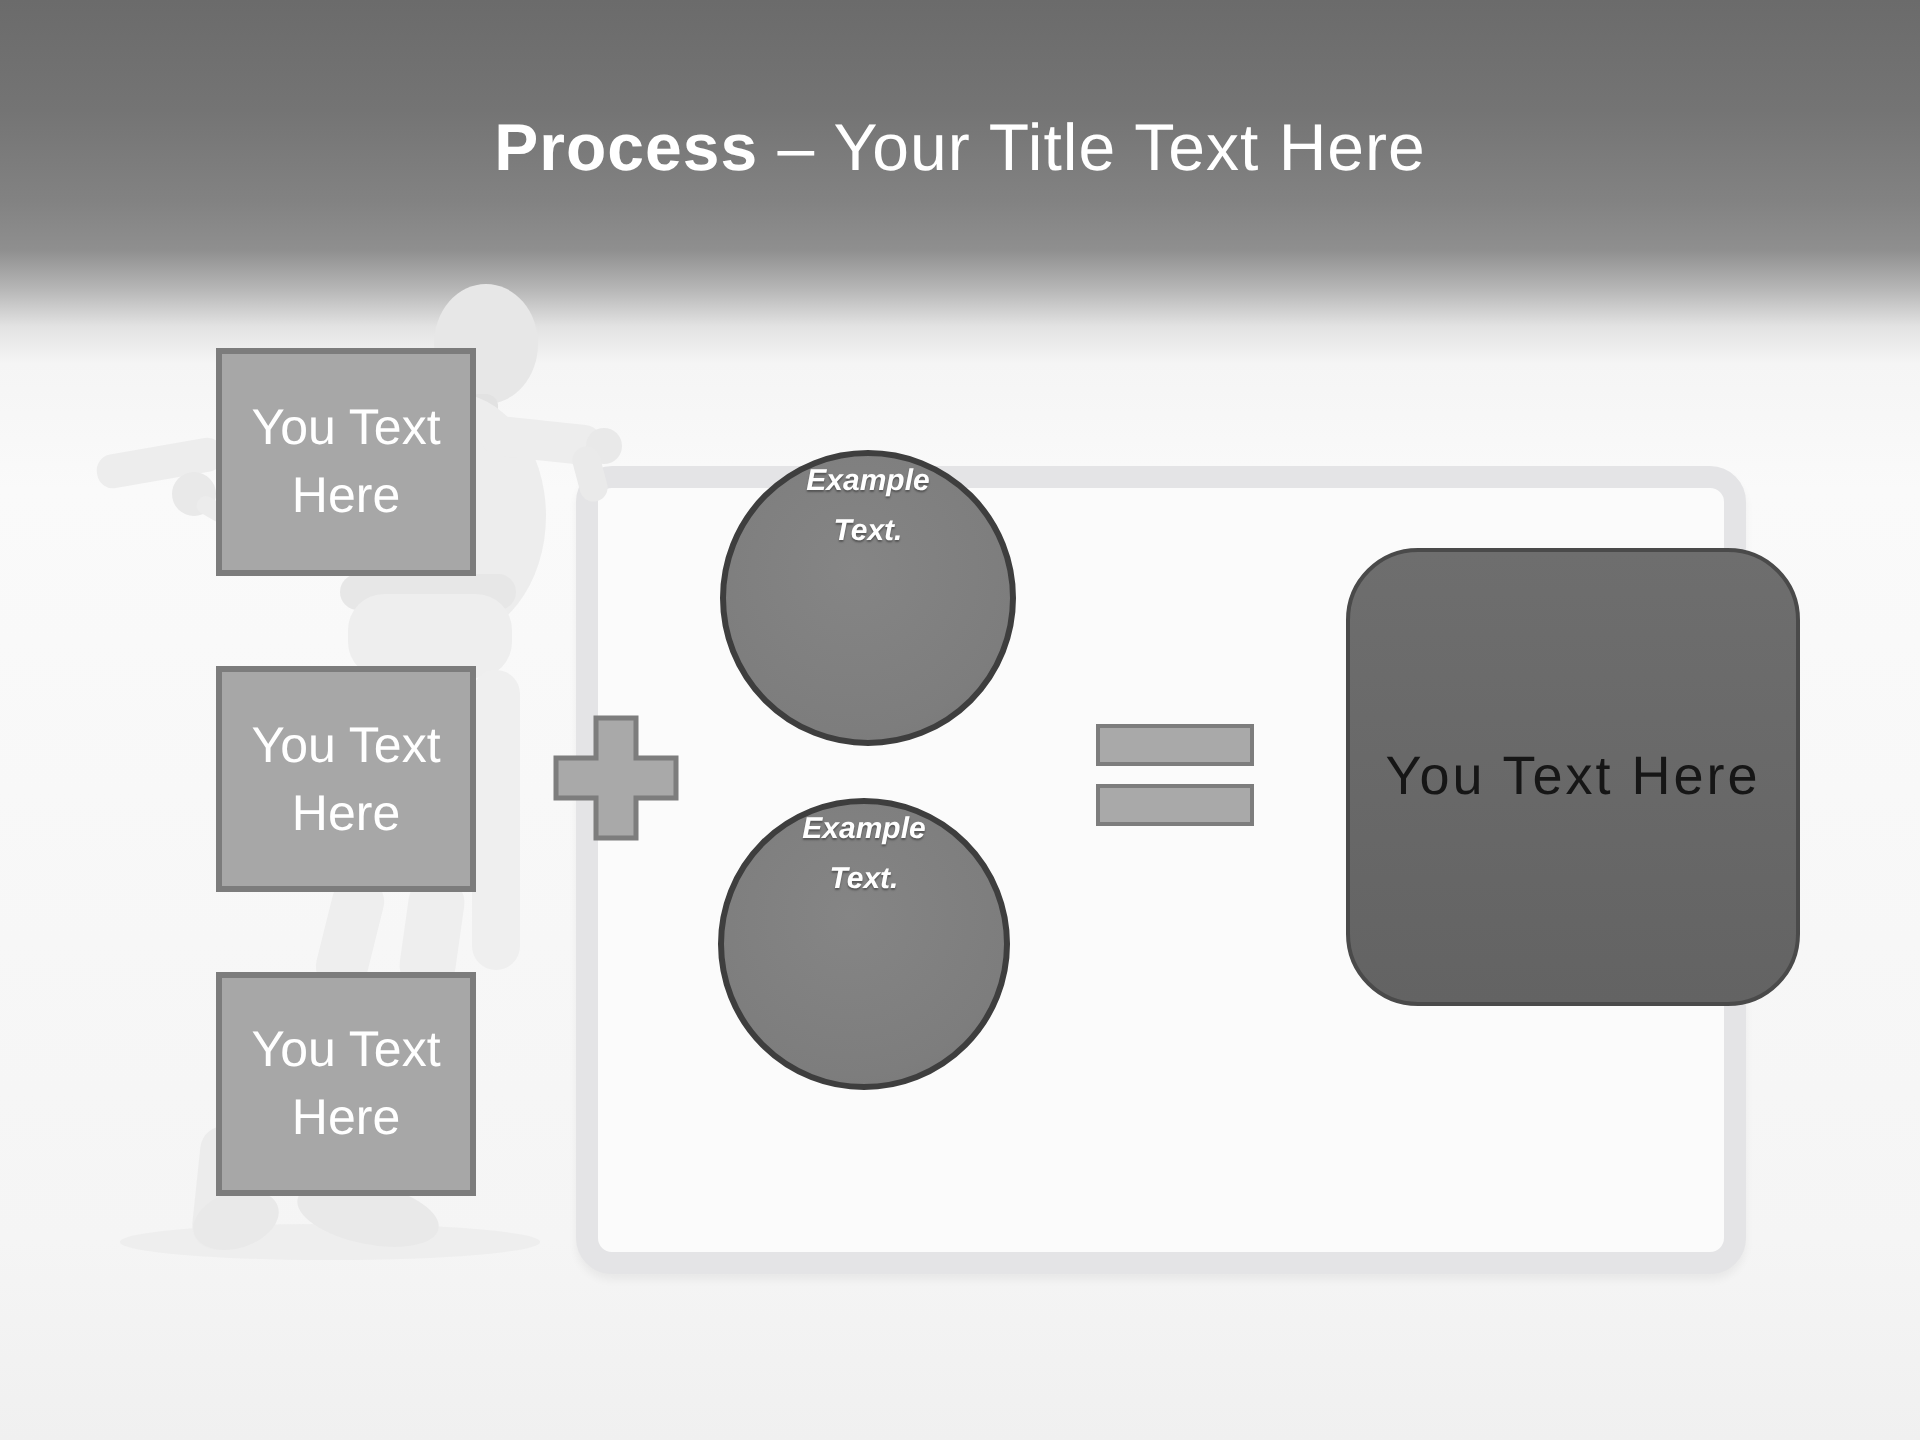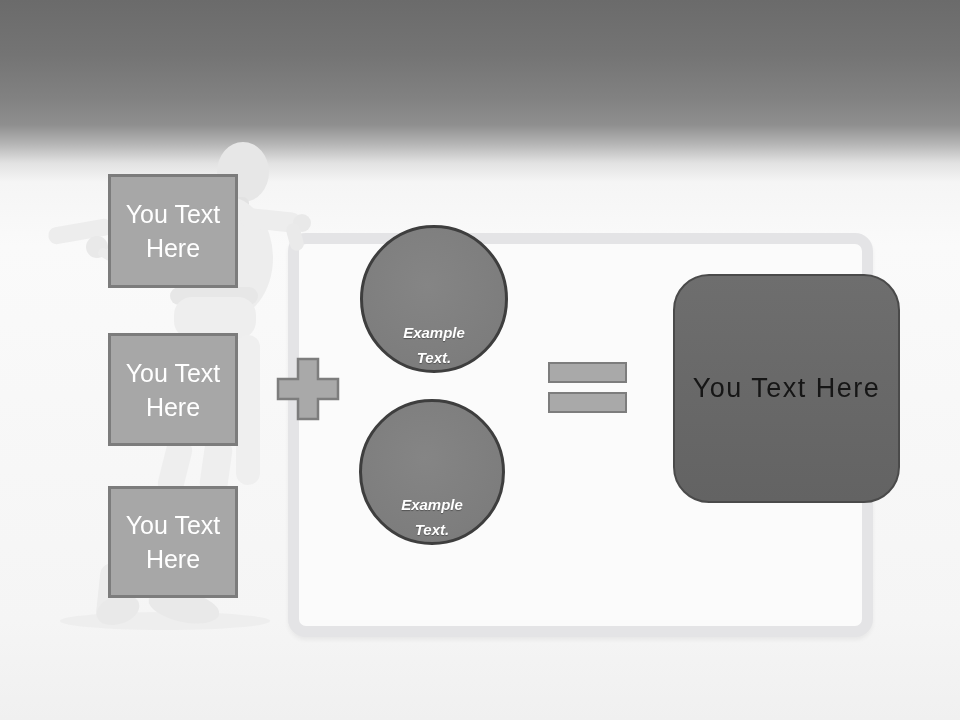--- a/index.html
+++ b/index.html
@@ -49,21 +49,21 @@
     position:absolute;left:548px;width:79px;height:21px;box-sizing:border-box;
     background:#a9a9a9;border:2.5px solid #7d7d7d;z-index:3;
   }
   .eq1{top:362px;}
   .eq2{top:392px;}
   
   .circle{
     position:absolute;border-radius:50%;box-sizing:border-box;
     background:radial-gradient(circle at 45% 40%, #858585 0%, #7d7d7d 70%, #767676 100%);
     border:3px solid #3e3e3e;
-    display:flex;align-items:flex-end;justify-content:center;text-align:center;
+    display:flex;align-items:flex-start;justify-content:center;text-align:center;
     z-index:3;
   }
   .circle .ctext{
     width:84px;color:#ffffff;font-weight:bold;font-style:italic;
     font-size:15px;line-height:25px;text-shadow:0 1px 1px rgba(0,0,0,0.35);
   }
   .circle1{left:360px;top:225px;width:148px;height:148px;}
   .circle2{left:359px;top:399px;width:146px;height:146px;}
   
   .result{
@@ -72,20 +72,23 @@
     background:linear-gradient(to bottom,#6e6e6e,#636363);
     display:flex;align-items:center;justify-content:center;text-align:center;
     color:#161616;font-size:27px;letter-spacing:1.5px;z-index:3;
   }
 </style>
 </head>
 <body>
 
 <div class="slide">
 
+  <div class="title">
+    <span class="emph">Process</span><span class="rest"> – Your Title Text Here</span>
+  </div>
 
   <div class="whiteboard"></div>
 
   <svg class="mannequin" width="290" height="500" viewBox="0 0 290 500" xmlns="http://www.w3.org/2000/svg">
     <ellipse cx="135" cy="486" rx="105" ry="9" fill="#ececec" opacity="0.85"></ellipse>
     <ellipse cx="213" cy="37" rx="26" ry="30" fill="#e7e7e7"></ellipse>
     <rect x="203" y="62" width="16" height="16" rx="6" fill="#e2e2e2"></rect>
     <ellipse cx="195" cy="123" rx="48" ry="62" fill="#ededed"></ellipse>
     <rect x="210" y="72" width="62" height="20" rx="10" fill="#ededed" transform="rotate(6 210 82)"></rect>
     <circle cx="272" cy="88" r="9" fill="#e9e9e9"></circle>

